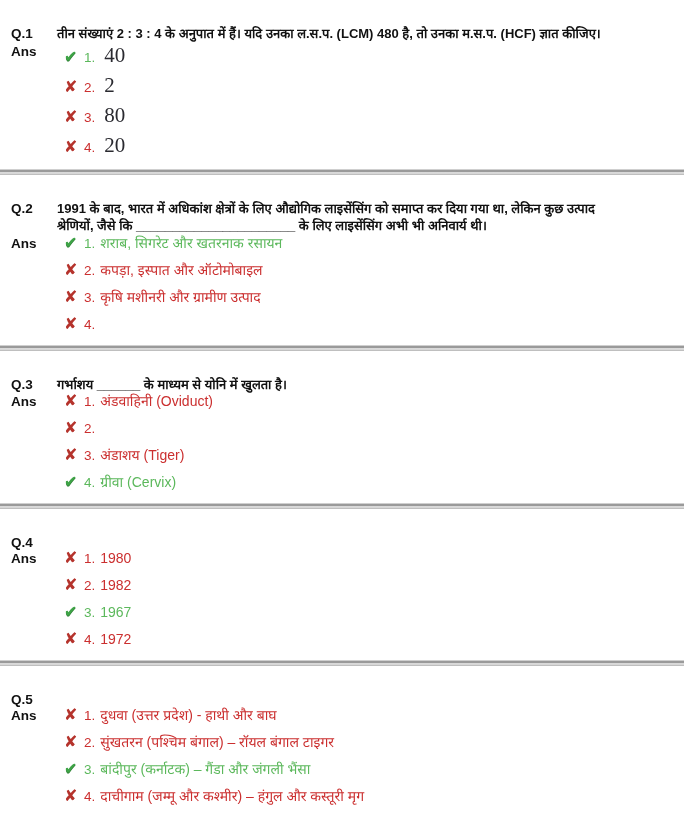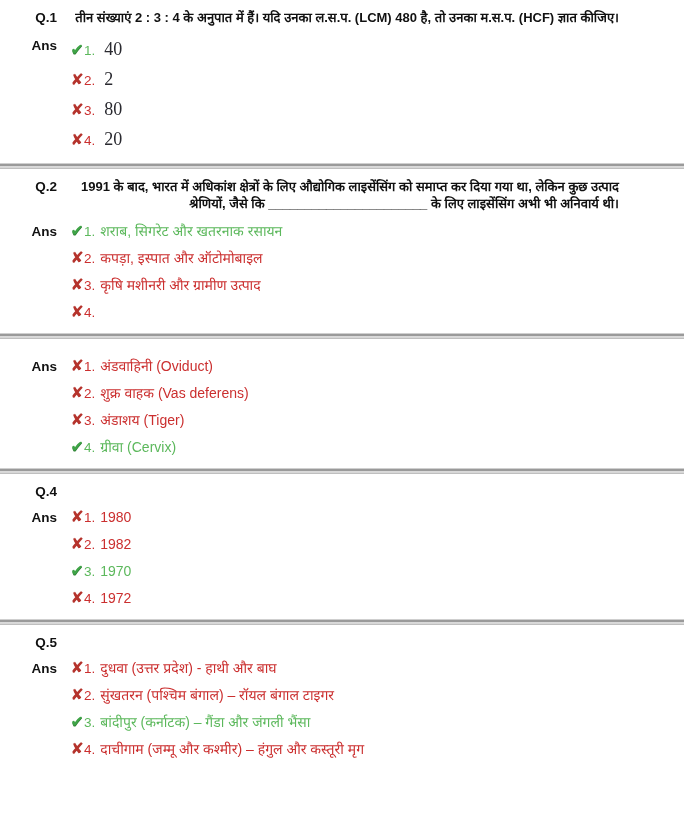--- a/index.html
+++ b/index.html
@@ -6,21 +6,21 @@
     margin: 0;
     padding: 0;
     background: #ffffff;
     width: 684px;
     height: 830px;
     overflow: hidden;
     font-family: "Liberation Sans", "DejaVu Sans", sans-serif;
   }
   * { box-sizing: border-box; }
 
-  .qblock { padding: 9px 0 12px 0; text-align: right; }
+  .qblock { padding: 25px 0 12px 0; }
 
   .qrow { display: flex; align-items: flex-start; }
   .qnum {
     width: 57px;
     padding-left: 11px;
     font-size: 13.5px;
     font-weight: bold;
     color: #111;
     padding-top: 1px;
     flex: 0 0 57px;
@@ -28,21 +28,21 @@
   .qtext {
     flex: 1;
     max-width: 592px;
     font-size: 13px;
     font-weight: bold;
     color: #111;
     line-height: 17.5px;
     padding-right: 30px;
   }
 
-  .arow { display: flex; align-items: flex-start; margin-top: 10px; }
+  .arow { display: flex; align-items: flex-start; }
   .alabel {
     width: 57px;
     flex: 0 0 57px;
     padding-left: 11px;
     font-size: 13.5px;
     font-weight: bold;
     color: #111;
     padding-top: 1px;
   }
   .options { flex: 1; padding-left: 7px; }
@@ -69,21 +69,21 @@
   .onum { margin-right: 5px; font-size: 13.5px; }
   .otext { }
 
   .correct .onum, .correct .otext { color: #5cb85c; }
   .wrong .onum,   .wrong .otext   { color: #cb2f2f; }
 
   
   .num-opt { margin-bottom: 6px; }
   .num-opt .otext {
     font-family: "Liberation Serif", "DejaVu Serif", serif;
-    font-size: 18px;
+    font-size: 21px;
     line-height: 24px;
     color: #2a2a30;
     margin-left: 4px;
   }
 
   .divider {
     width: 684px;
     height: 6px;
     background: linear-gradient(180deg, #9a9a9a 0%, #9a9a9a 30%, #e9e9e9 55%, #b3b3b3 100%);
     border-top: 1px solid #cfcfcf;
@@ -151,32 +151,35 @@
       <div class="opt wrong">
         <span class="icon cross-icon">✘</span>
         <span class="onum">4.</span>
       </div>
     </div>
   </div>
 </section>
 <div class="divider"></div>
 
 <section class="qblock">
+  <div class="qrow">
+    <div class="qnum">Q.3</div>
+    <div class="qtext">गर्भाशय ______ के माध्यम से योनि में खुलता है।</div>
+  </div>
   <div class="arow">
     <div class="alabel">Ans</div>
     <div class="options">
       <div class="opt wrong">
         <span class="icon cross-icon">✘</span>
         <span class="onum">1.</span>
         <span class="otext">अंडवाहिनी (Oviduct)</span>
       </div>
       <div class="opt wrong">
         <span class="icon cross-icon">✘</span>
         <span class="onum">2.</span>
-        <span class="otext">शुक्र वाहक (Vas deferens)</span>
       </div>
       <div class="opt wrong">
         <span class="icon cross-icon">✘</span>
         <span class="onum">3.</span>
         <span class="otext">अंडाशय (Tiger)</span>
       </div>
       <div class="opt correct">
         <span class="icon check-icon">✔</span>
         <span class="onum">4.</span>
         <span class="otext">ग्रीवा (Cervix)</span>
@@ -199,21 +202,21 @@
         <span class="otext">1980</span>
       </div>
       <div class="opt wrong">
         <span class="icon cross-icon">✘</span>
         <span class="onum">2.</span>
         <span class="otext">1982</span>
       </div>
       <div class="opt correct">
         <span class="icon check-icon">✔</span>
         <span class="onum">3.</span>
-        <span class="otext">1970</span>
+        <span class="otext">1967</span>
       </div>
       <div class="opt wrong">
         <span class="icon cross-icon">✘</span>
         <span class="onum">4.</span>
         <span class="otext">1972</span>
       </div>
     </div>
   </div>
 </section>
 <div class="divider"></div>

